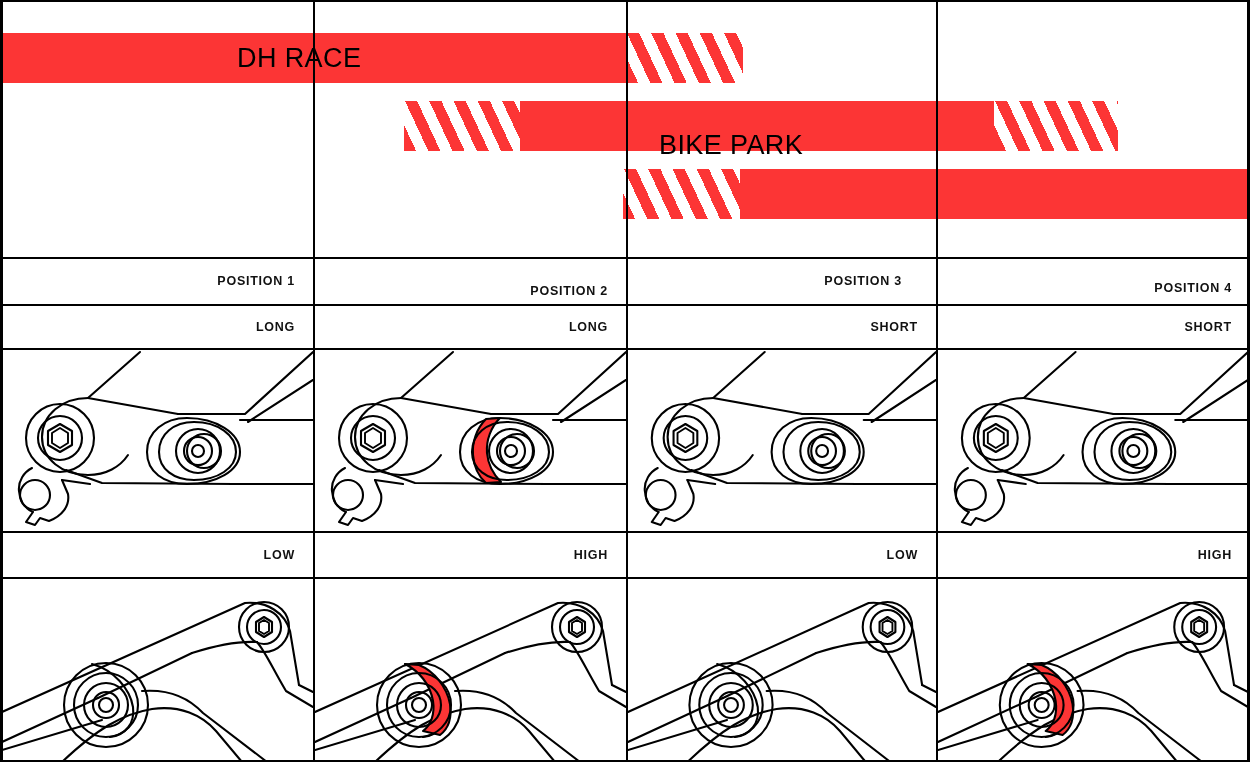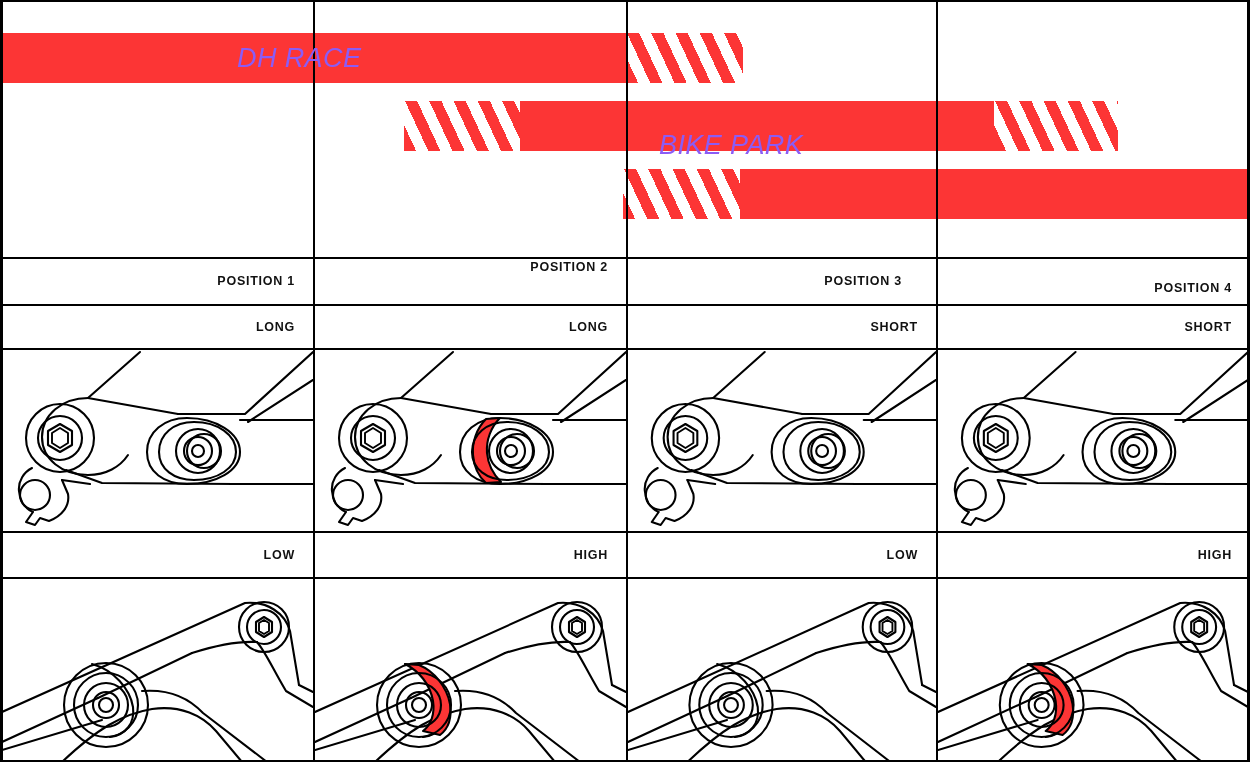--- a/index.html
+++ b/index.html
@@ -39,27 +39,26 @@
     top:0;height:50px;
     background-image:repeating-linear-gradient(
         65deg,
         var(--red) 0px, var(--red) 11px,
         #ffffff 11px, #ffffff 22px);
   }
   .bar .barlabel{
     position:absolute;
     top:0;height:50px;
     line-height:50px;
-    color:#8b5cf6;
+    color:#000000;
     font-size:27px;
     font-weight:400;
     letter-spacing:0.4px;
     white-space:nowrap;
     z-index:4;
-    font-style:italic;
   }
 
   
   .cell-label{
     position:absolute;
     display:flex;
     align-items:center;
     justify-content:flex-end;
     padding-right:18px;
     box-sizing:border-box;
@@ -114,21 +113,21 @@
 
   <div class="hline" style="left:0;top:257px;width:1250px"></div>
   <div class="hline" style="left:0;top:304px;width:1250px"></div>
   <div class="hline" style="left:0;top:348px;width:1250px"></div>
   <div class="hline" style="left:0;top:531px;width:1250px"></div>
   <div class="hline" style="left:0;top:577px;width:1250px"></div>
 
   <div class="cell-label" style="left:0;top:258px;width:313px;height:46px">
     <span>POSITION 1</span>
   </div>
-  <div class="cell-label" style="left:315px;top:244px;width:311px;height:46px">
+  <div class="cell-label" style="left:315px;top:268px;width:311px;height:46px">
     <span>POSITION 2</span>
   </div>
   <div class="cell-label" style="left:628px;top:258px;width:292px;height:46px">
     <span>POSITION 3</span>
   </div>
   <div class="cell-label" style="left:938px;top:258px;width:312px;height:60px">
     <span>POSITION 4</span>
   </div>
 
   <div class="cell-label" style="left:0;top:305px;width:313px;height:43px">

